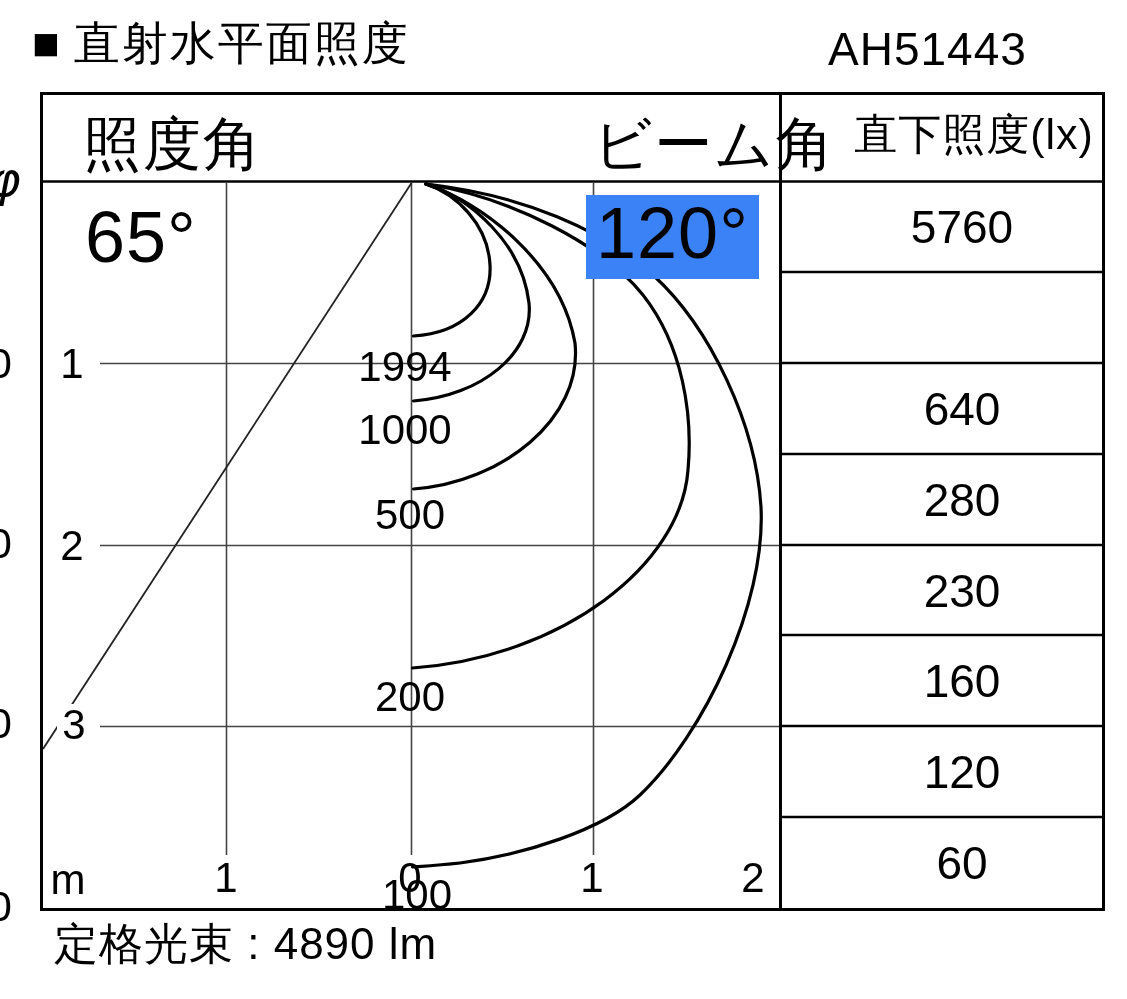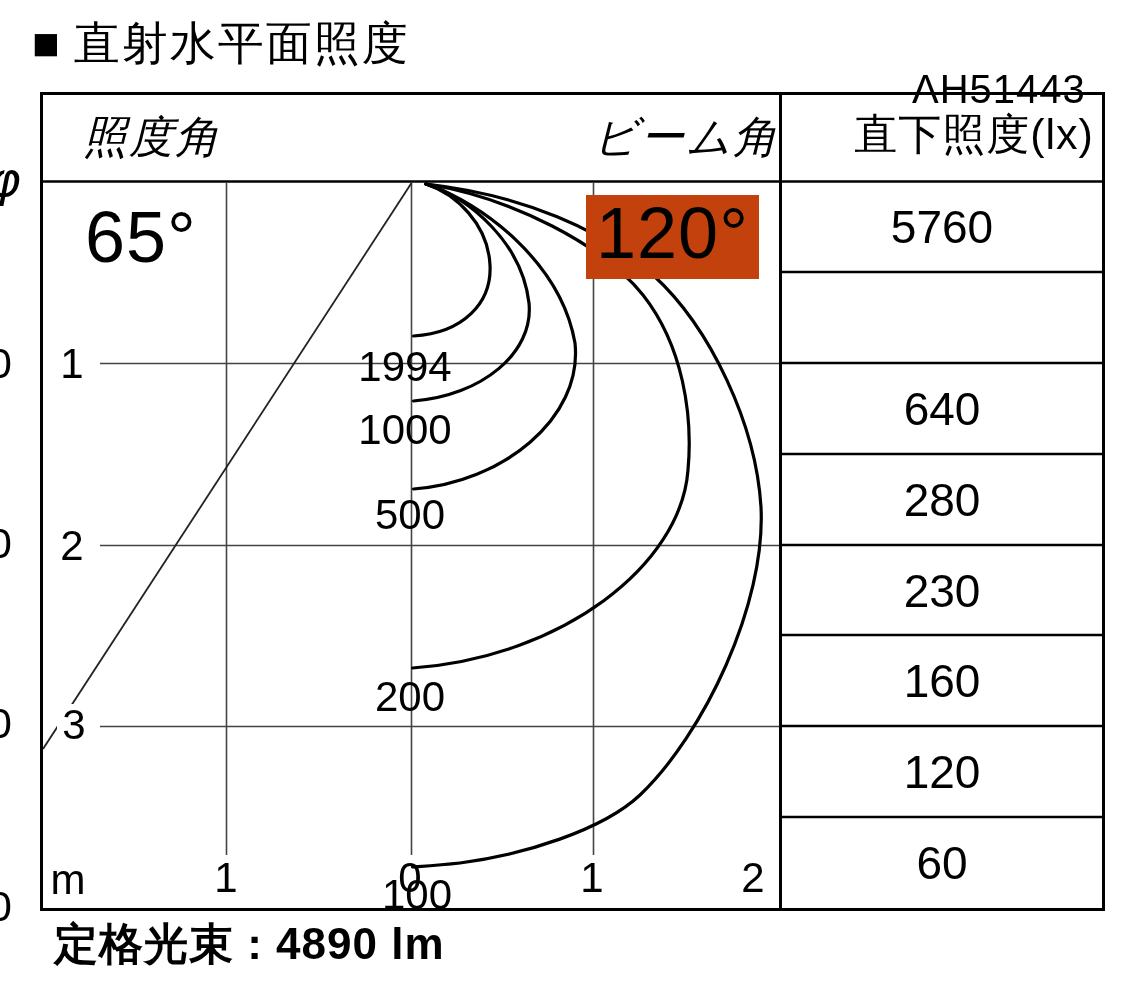--- a/index.html
+++ b/index.html
@@ -7,50 +7,50 @@
     position:relative; width:1127px; height:999px; overflow:hidden;
     background:#fff; color:#000;
     font-family:"Liberation Sans","DejaVu Sans",sans-serif;
   }
   .abs { position:absolute; line-height:1; white-space:nowrap; }
 
   
   .title-row { left:32px; top:20px; display:flex; align-items:center; gap:14px; }
   .bullet { font-size:46px; line-height:1; }
   .title  { font-size:46px; letter-spacing:2px; font-weight:500; }
-  .model  { left:912px; top:26px; font-size:40px; letter-spacing:1px;margin-top:43px; }
+  .model  { left:828px; top:26px; font-size:46px; letter-spacing:1px; }
 
   
   .main-box {
     left:40px; top:92px; width:1065px; height:819px;
     border:3px solid #000; box-sizing:border-box; overflow:hidden;
     position:absolute;
   }
   .main-box .abs { position:absolute; }
   .lines-svg { position:absolute; left:0; top:0; }
 
-  .hdr { font-size:44px; letter-spacing:2px;font-style:italic; }
+  .hdr { font-size:58px; letter-spacing:2px; }
   .tbl-hdr { left:739px; top:18px; width:384px; text-align:center; font-size:43px; letter-spacing:1px; }
 
   .angle { font-size:72px; letter-spacing:1px; }
-  .angle-120 { background:#c2410c; padding:2px 10px 10px 10px; }
+  .angle-120 { background:#3b82f6; padding:2px 10px 10px 10px; }
 
   .contour { width:96px; text-align:center; font-size:42px; }
   .yscale  { width:34px; text-align:center; font-size:42px; background:#fff; }
   .xscale  { width:36px; text-align:center; font-size:42px; }
 
   .tval { left:739px; width:320px; height:91px; display:flex;
-          align-items:center; justify-content:center; font-size:46px; }
+          align-items:center; justify-content:center; font-size:46px;padding-left:20px; }
 
   
   .phi { left:-11px; top:155px; font-size:48px; font-style:italic;
          font-family:"DejaVu Sans",sans-serif; }
   .clip0 { left:-12px; width:28px; font-size:43px; }
 
-  .footer { left:54px; top:922px; font-size:44px; letter-spacing:1px;font-weight:bold; }
+  .footer { left:54px; top:922px; font-size:44px; letter-spacing:1px; }
 </style>
 </head>
 <body>
 
 <div class="stage">
 
   <div class="abs title-row">
     <span class="bullet">■</span>
     <span class="title">直射水平面照度</span>
   </div>

